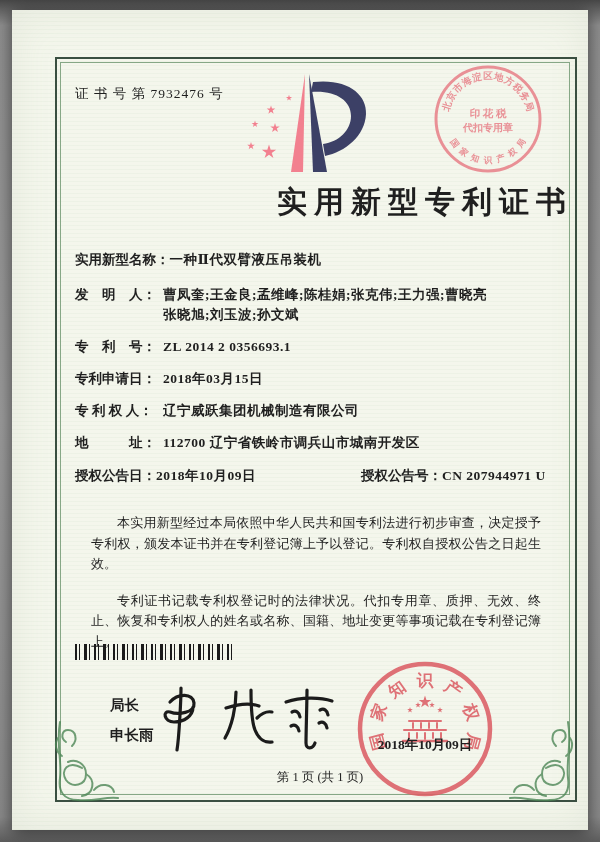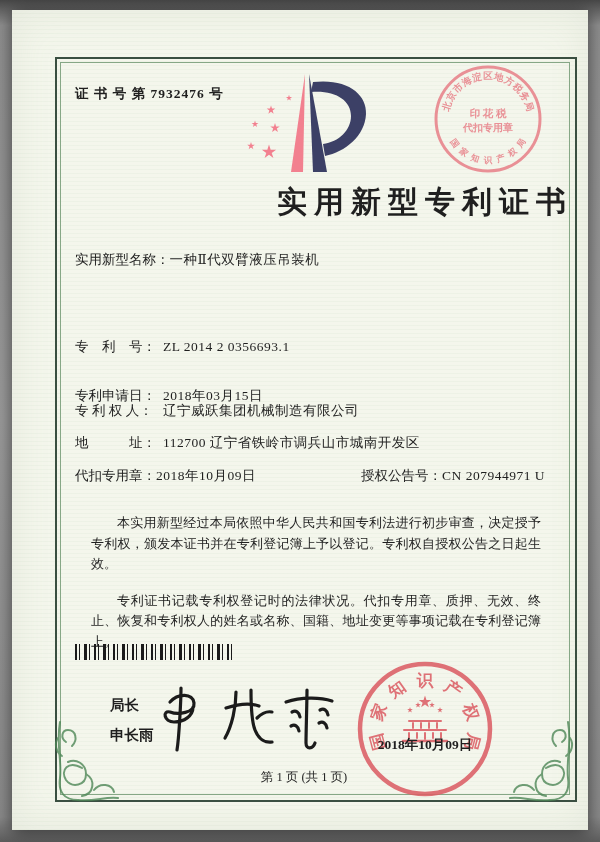--- a/index.html
+++ b/index.html
@@ -8,33 +8,33 @@
     font-family:"Liberation Serif","DejaVu Serif",serif;color:#1f1f1f;}
   .paper{position:absolute;left:12px;top:10px;width:576px;height:820px;
     background:#f4f6ec;box-shadow:0 2px 16px rgba(0,0,0,.55), inset 0 0 40px rgba(120,140,110,.12);}
   .paper::after{content:"";position:absolute;inset:0;pointer-events:none;
     background:repeating-linear-gradient(0deg, rgba(110,160,110,.05) 0 1px, transparent 1px 4px);}
   .frame-outer{position:absolute;left:55px;top:57px;width:518px;height:741px;
     border:2px solid #3a4f41;}
   .frame-inner{position:absolute;left:60px;top:62px;width:508px;height:731px;
     border:1px solid #86a786;}
   .abs{position:absolute;}
-  .cert-no{left:75px;top:85px;font-size:13.5px;font-weight:bold;letter-spacing:1px;}
+  .cert-no{left:75px;top:85px;font-size:13.5px;font-weight:normal;letter-spacing:1px;}
   .title{left:55px;top:182px;width:518px;text-align:right;font-size:30px;font-weight:bold;letter-spacing:7px;}
-  .field{left:75px;font-size:13.5px;font-weight:normal;line-height:20px;width:482px;}
+  .field{left:75px;font-size:13.5px;font-weight:bold;line-height:20px;width:482px;}
   .f-label{display:inline-block;min-width:88px;vertical-align:top;}
   .f-value{display:inline-block;vertical-align:top;white-space:pre-line;letter-spacing:.5px;}
   .grant-right{position:absolute;left:255px;top:0;margin-left:31px;}
   .body-text{left:75px;top:497px;width:482px;font-size:13px;line-height:20.6px;text-align:justify;}
   .body-text p{margin:16px;text-indent:2em;}
   .barcode{left:75px;top:644px;width:157px;height:16px;
     background:repeating-linear-gradient(90deg,#1a1a1a 0 2px,transparent 2px 4px,#1a1a1a 4px 5px,transparent 5px 9px,#1a1a1a 9px 12px,transparent 12px 14px,#1a1a1a 14px 15px,transparent 15px 19px);}
   .director{left:88px;top:690px;font-size:14.5px;font-weight:bold;line-height:30px;margin-left:22px;}
   .seal-date{left:358px;top:736px;width:134px;text-align:center;font-size:13.5px;font-weight:bold;z-index:6;}
-  .footer{left:45px;top:769px;width:518px;text-align:center;font-size:12.5px;}
+  .footer{left:61px;top:769px;width:518px;text-align:center;font-size:12.5px;}
   .sig{left:148px;top:680px;z-index:5;}
   .main-seal{left:345px;top:649px;z-index:4;opacity:.88;}
   .tax-stamp{left:428px;top:59px;opacity:.9;}
   .logo{left:243px;top:70px;}
   .ornament{z-index:3;}
   svg text{font-family:"Liberation Serif","DejaVu Serif",serif;}
 </style>
 </head>
 <body>
 
@@ -110,34 +110,38 @@
       <text x="0" y="-2" text-anchor="middle" font-size="10.5" font-weight="bold">印 花 税</text>
       <text x="0" y="12" text-anchor="middle" font-size="10" font-weight="bold">代扣专用章</text>
     </g>
   </svg>
 
   <div class="abs title">实用新型专利证书</div>
 
   <div class="abs field" style="top:250px">
     <span class="f-label">实用新型名称：</span><span class="f-value">一种Ⅱ代双臂液压吊装机</span>
   </div>
+  <div class="abs field" style="top:285px">
+    <span class="f-label">发　明　人：</span><span class="f-value" style="max-width:390px">曹凤奎;王金良;孟维峰;陈桂娟;张克伟;王力强;曹晓亮
+张晓旭;刘玉波;孙文斌</span>
+  </div>
   <div class="abs field" style="top:337px">
     <span class="f-label">专　利　号：</span><span class="f-value">ZL 2014 2 0356693.1</span>
   </div>
-  <div class="abs field" style="top:386px">
+  <div class="abs field" style="top:369px">
     <span class="f-label">专利申请日：</span><span class="f-value">2018年03月15日</span>
   </div>
   <div class="abs field" style="top:401px">
     <span class="f-label">专 利 权 人：</span><span class="f-value">辽宁威跃集团机械制造有限公司</span>
   </div>
   <div class="abs field" style="top:433px">
     <span class="f-label">地　　　址：</span><span class="f-value">112700 辽宁省铁岭市调兵山市城南开发区</span>
   </div>
   <div class="abs field" style="top:466px">
-    <span>代扣专用章：</span><span class="f-value">2018年10月09日</span>
+    <span>授权公告日：</span><span class="f-value">2018年10月09日</span>
     <span class="grant-right">
       <span>授权公告号：</span><span class="f-value">CN 207944971 U</span>
     </span>
   </div>
 
   <div class="abs body-text">
     <p>本实用新型经过本局依照中华人民共和国专利法进行初步审查，决定授予专利权，颁发本证书并在专利登记簿上予以登记。专利权自授权公告之日起生效。</p>
     <p>专利证书记载专利权登记时的法律状况。代扣专用章、质押、无效、终止、恢复和专利权人的姓名或名称、国籍、地址变更等事项记载在专利登记簿上。</p>
   </div>
 

